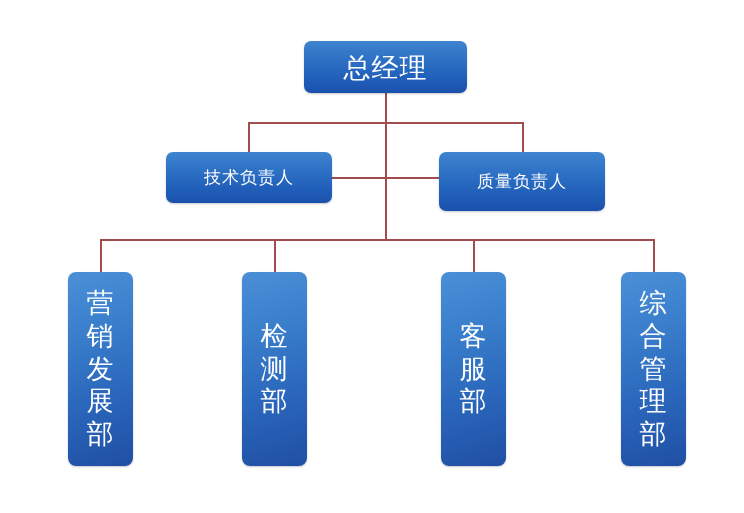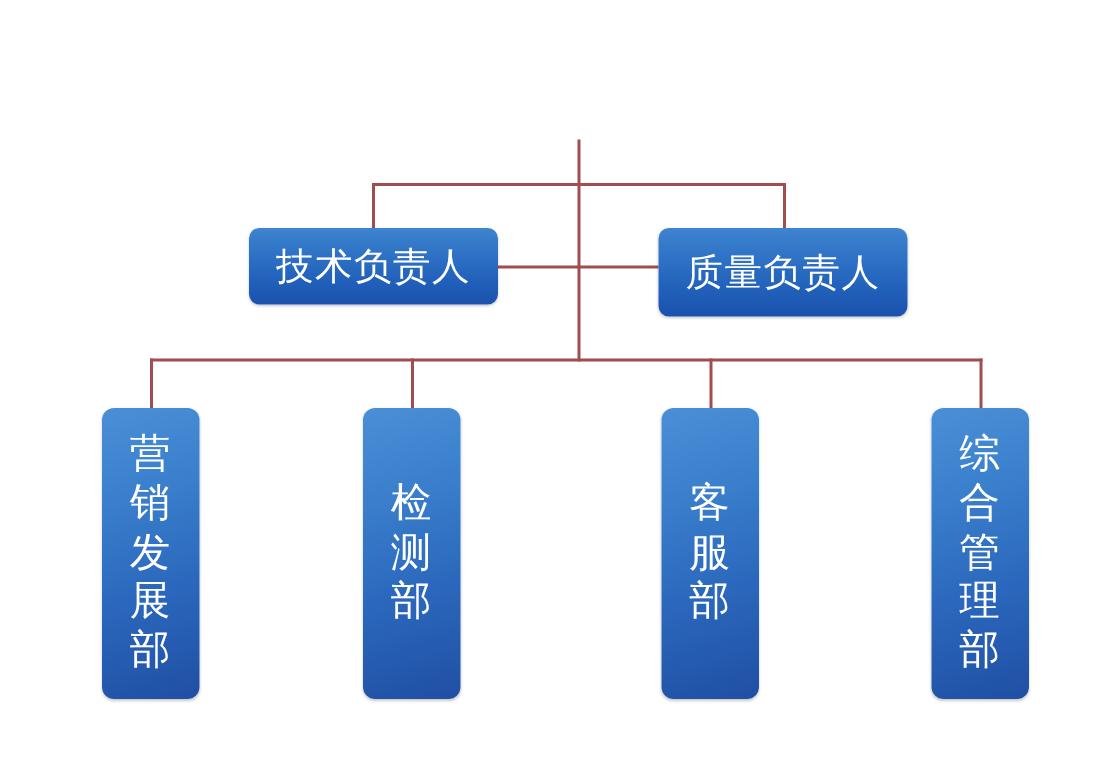--- a/index.html
+++ b/index.html
@@ -41,21 +41,21 @@
   }
 
   
   .node.horiz {
     background: linear-gradient(180deg, #3e84cf 0%, #2f73c6 32%, #2160ba 70%, #1a51ad 100%);
     font-size: 26px;
     line-height: 1;
     white-space: nowrap;
   }
   .node.lvl1 { font-size: 27px; }
-  .node.lvl2 { font-size: 25px; }
+  .node.lvl2 { font-size: 17px; }
 
   
   .node.vert {
     background: linear-gradient(163deg, #4a8fd6 0%, #3b80cd 28%, #2b68bd 62%, #1f4fa4 100%);
     font-size: 27px;
     line-height: 1.22;
     padding: 6px 0;
     flex-direction: column;
     border-radius: 8px;
   }
@@ -83,20 +83,23 @@
   <div class="line h" style="left:332px; top:177px; width:54px;"></div>
   <div class="line h" style="left:385px; top:177px; width:54px;"></div>
 
   <div class="line h" style="left:100px; top:239px; width:555px;"></div>
 
   <div class="line v" style="left:100px; top:239px; height:34px;"></div>
   <div class="line v" style="left:274px; top:239px; height:34px;"></div>
   <div class="line v" style="left:473px; top:239px; height:34px;"></div>
   <div class="line v" style="left:653px; top:239px; height:34px;"></div>
 
+  <div class="node horiz lvl1" style="left:304px; top:41px; width:163px; height:52px;">
+    <span>总经理</span>
+  </div>
 
   <div class="node horiz lvl2" style="left:166px; top:152px; width:166px; height:51px;">
     <span>技术负责人</span>
   </div>
 
   <div class="node horiz lvl2" style="left:439px; top:152px; width:166px; height:59px;">
     <span>质量负责人</span>
   </div>
 
   <div class="node vert" style="left:68px; top:272px; width:65px; height:194px;">

